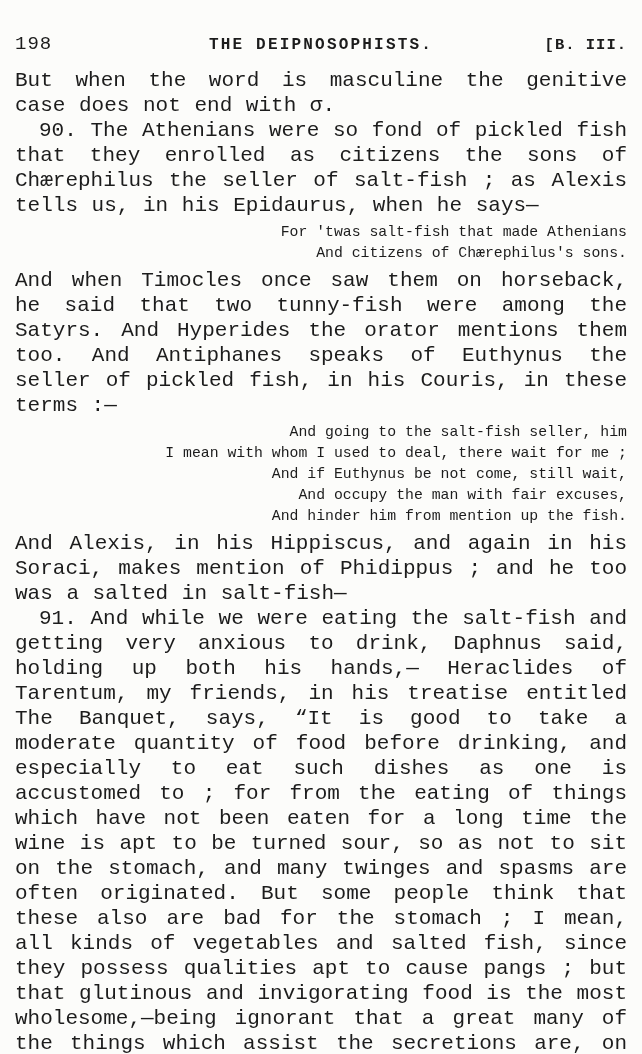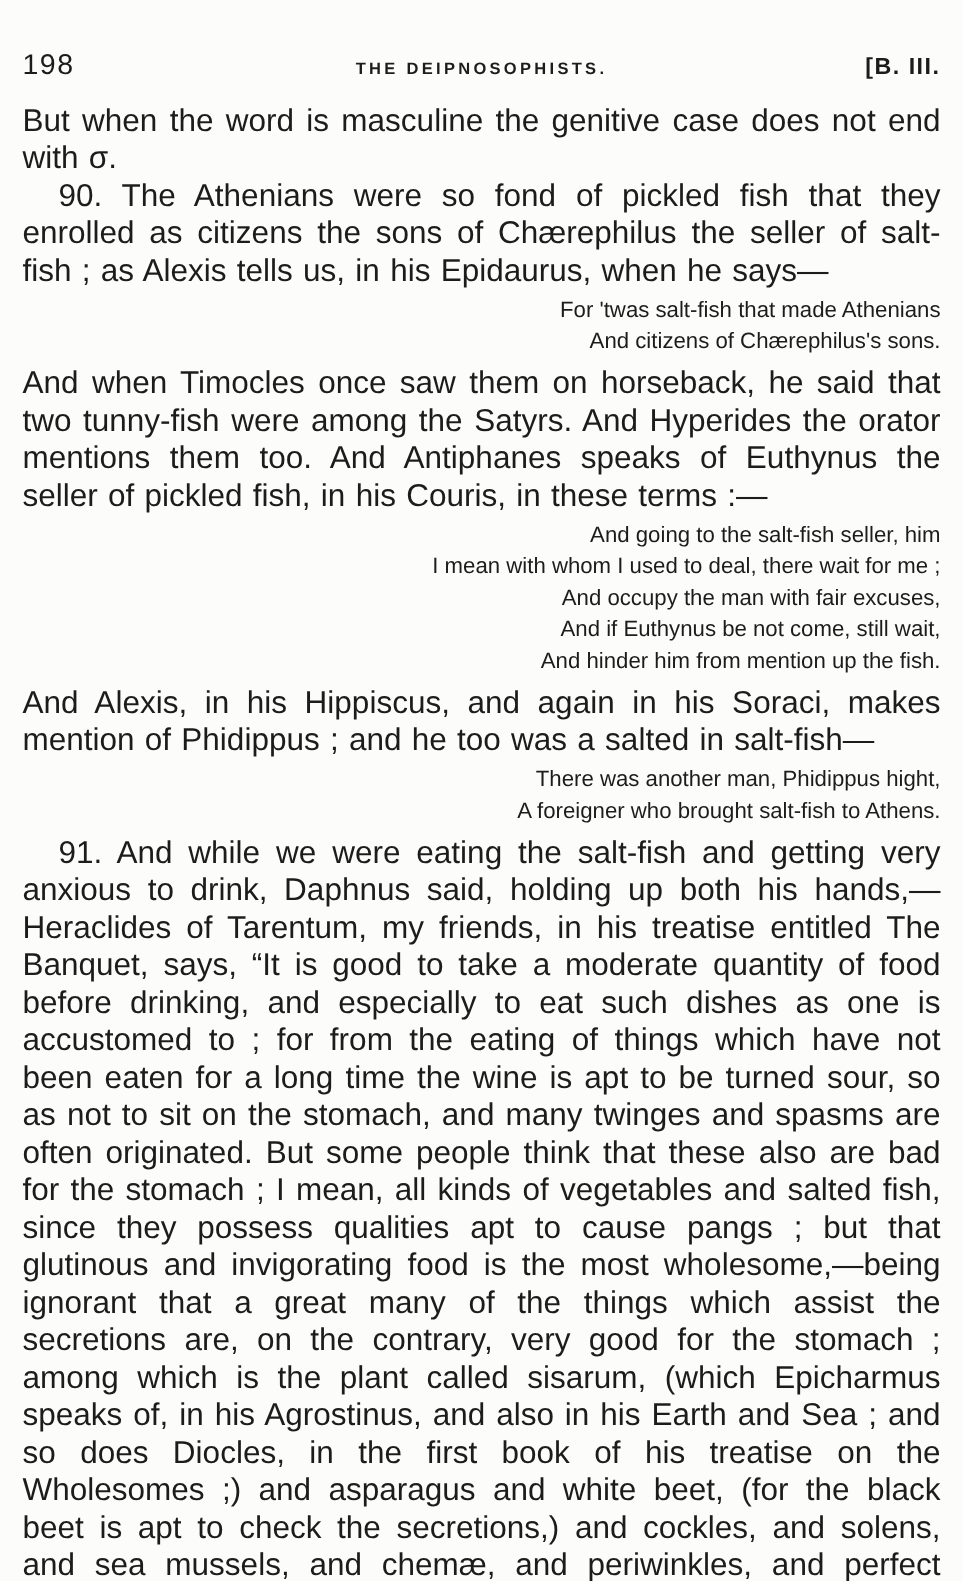--- a/index.html
+++ b/index.html
@@ -4,37 +4,37 @@
 <style>
   * { margin: 0; padding: 0; box-sizing: border-box; }
   html, body { background: #e9e7e2; }
   .page {
     position: relative;
     width: 642px;
     height: 1054px;
     margin: 0 auto;
     background: #fcfcfa;
     color: #1c1c1c;
-    font-family: Liberation Sans, sans-serif;
+    font-family: Liberation Mono, monospace;
     padding: 10px 15px 4px 15px;
     overflow: hidden;
   }
   .running-head {
     display: grid;
     grid-template-columns: 1fr auto 1fr;
     align-items: baseline;
     margin-bottom: 13px;
   }
   .page-num {
     font-size: 19px;
     letter-spacing: 1px;
     justify-self: start;
   }
   .head-title {
-    font-size: 11px;
+    font-size: 16px;
     letter-spacing: 2.2px;
     font-weight: 600;
     justify-self: center;
   }
   .book-ref {
     font-size: 15.5px;
     letter-spacing: 1px;
     font-weight: 600;
     justify-self: end;
     margin-top: 26px;
@@ -73,29 +73,25 @@
     <div class="verse">
       <div class="vline">For 'twas salt-fish that made Athenians</div>
       <div class="vline">And citizens of Chærephilus's sons.</div>
     </div>
 
     <p class="para">And when Timocles once saw them on horseback, he said that two tunny-fish were among the Satyrs.  And Hyperides the orator mentions them too.  And Antiphanes speaks of Euthynus the seller of pickled fish, in his Couris, in these terms :—</p>
 
     <div class="verse">
       <div class="vline">And going to the salt-fish seller, him</div>
       <div class="vline">I mean with whom I used to deal, there wait for me ;</div>
+      <div class="vline">And if Euthynus be not come, still wait,</div>
       <div class="vline">And occupy the man with fair excuses,</div>
-      <div class="vline">And if Euthynus be not come, still wait,</div>
       <div class="vline">And hinder him from mention up the fish.</div>
     </div>
 
     <p class="para">And Alexis, in his Hippiscus, and again in his Soraci, makes mention of Phidippus ; and he too was a salted in salt-fish—</p>
 
-    <div class="verse">
-      <div class="vline">There was another man, Phidippus hight,</div>
-      <div class="vline">A foreigner who brought salt-fish to Athens.</div>
-    </div>
 
     <p class="para indent">91. And while we were eating the salt-fish and getting very anxious to drink, Daphnus said, holding up both his hands,— Heraclides of Tarentum, my friends, in his treatise entitled The Banquet, says, “It is good to take a moderate quantity of food before drinking, and especially to eat such dishes as one is accustomed to ; for from the eating of things which have not been eaten for a long time the wine is apt to be turned sour, so as not to sit on the stomach, and many twinges and spasms are often originated.  But some people think that these also are bad for the stomach ; I mean, all kinds of vegetables and salted fish, since they possess qualities apt to cause pangs ; but that glutinous and invigorating food is the most wholesome,—being ignorant that a great many of the things which assist the secretions are, on the contrary, very good for the stomach ; among which is the plant called sisarum, (which Epicharmus speaks of, in his Agrostinus, and also in his Earth and Sea ; and so does Diocles, in the first book of his treatise on the Wholesomes ;) and asparagus and white beet, (for the black beet is apt to check the secretions,) and cockles, and solens, and sea mussels, and chemæ, and periwinkles, and perfect pickles, and salt-fish, which are void of</p>
 
   </main>
 
 </div>
 
 </body></html>

